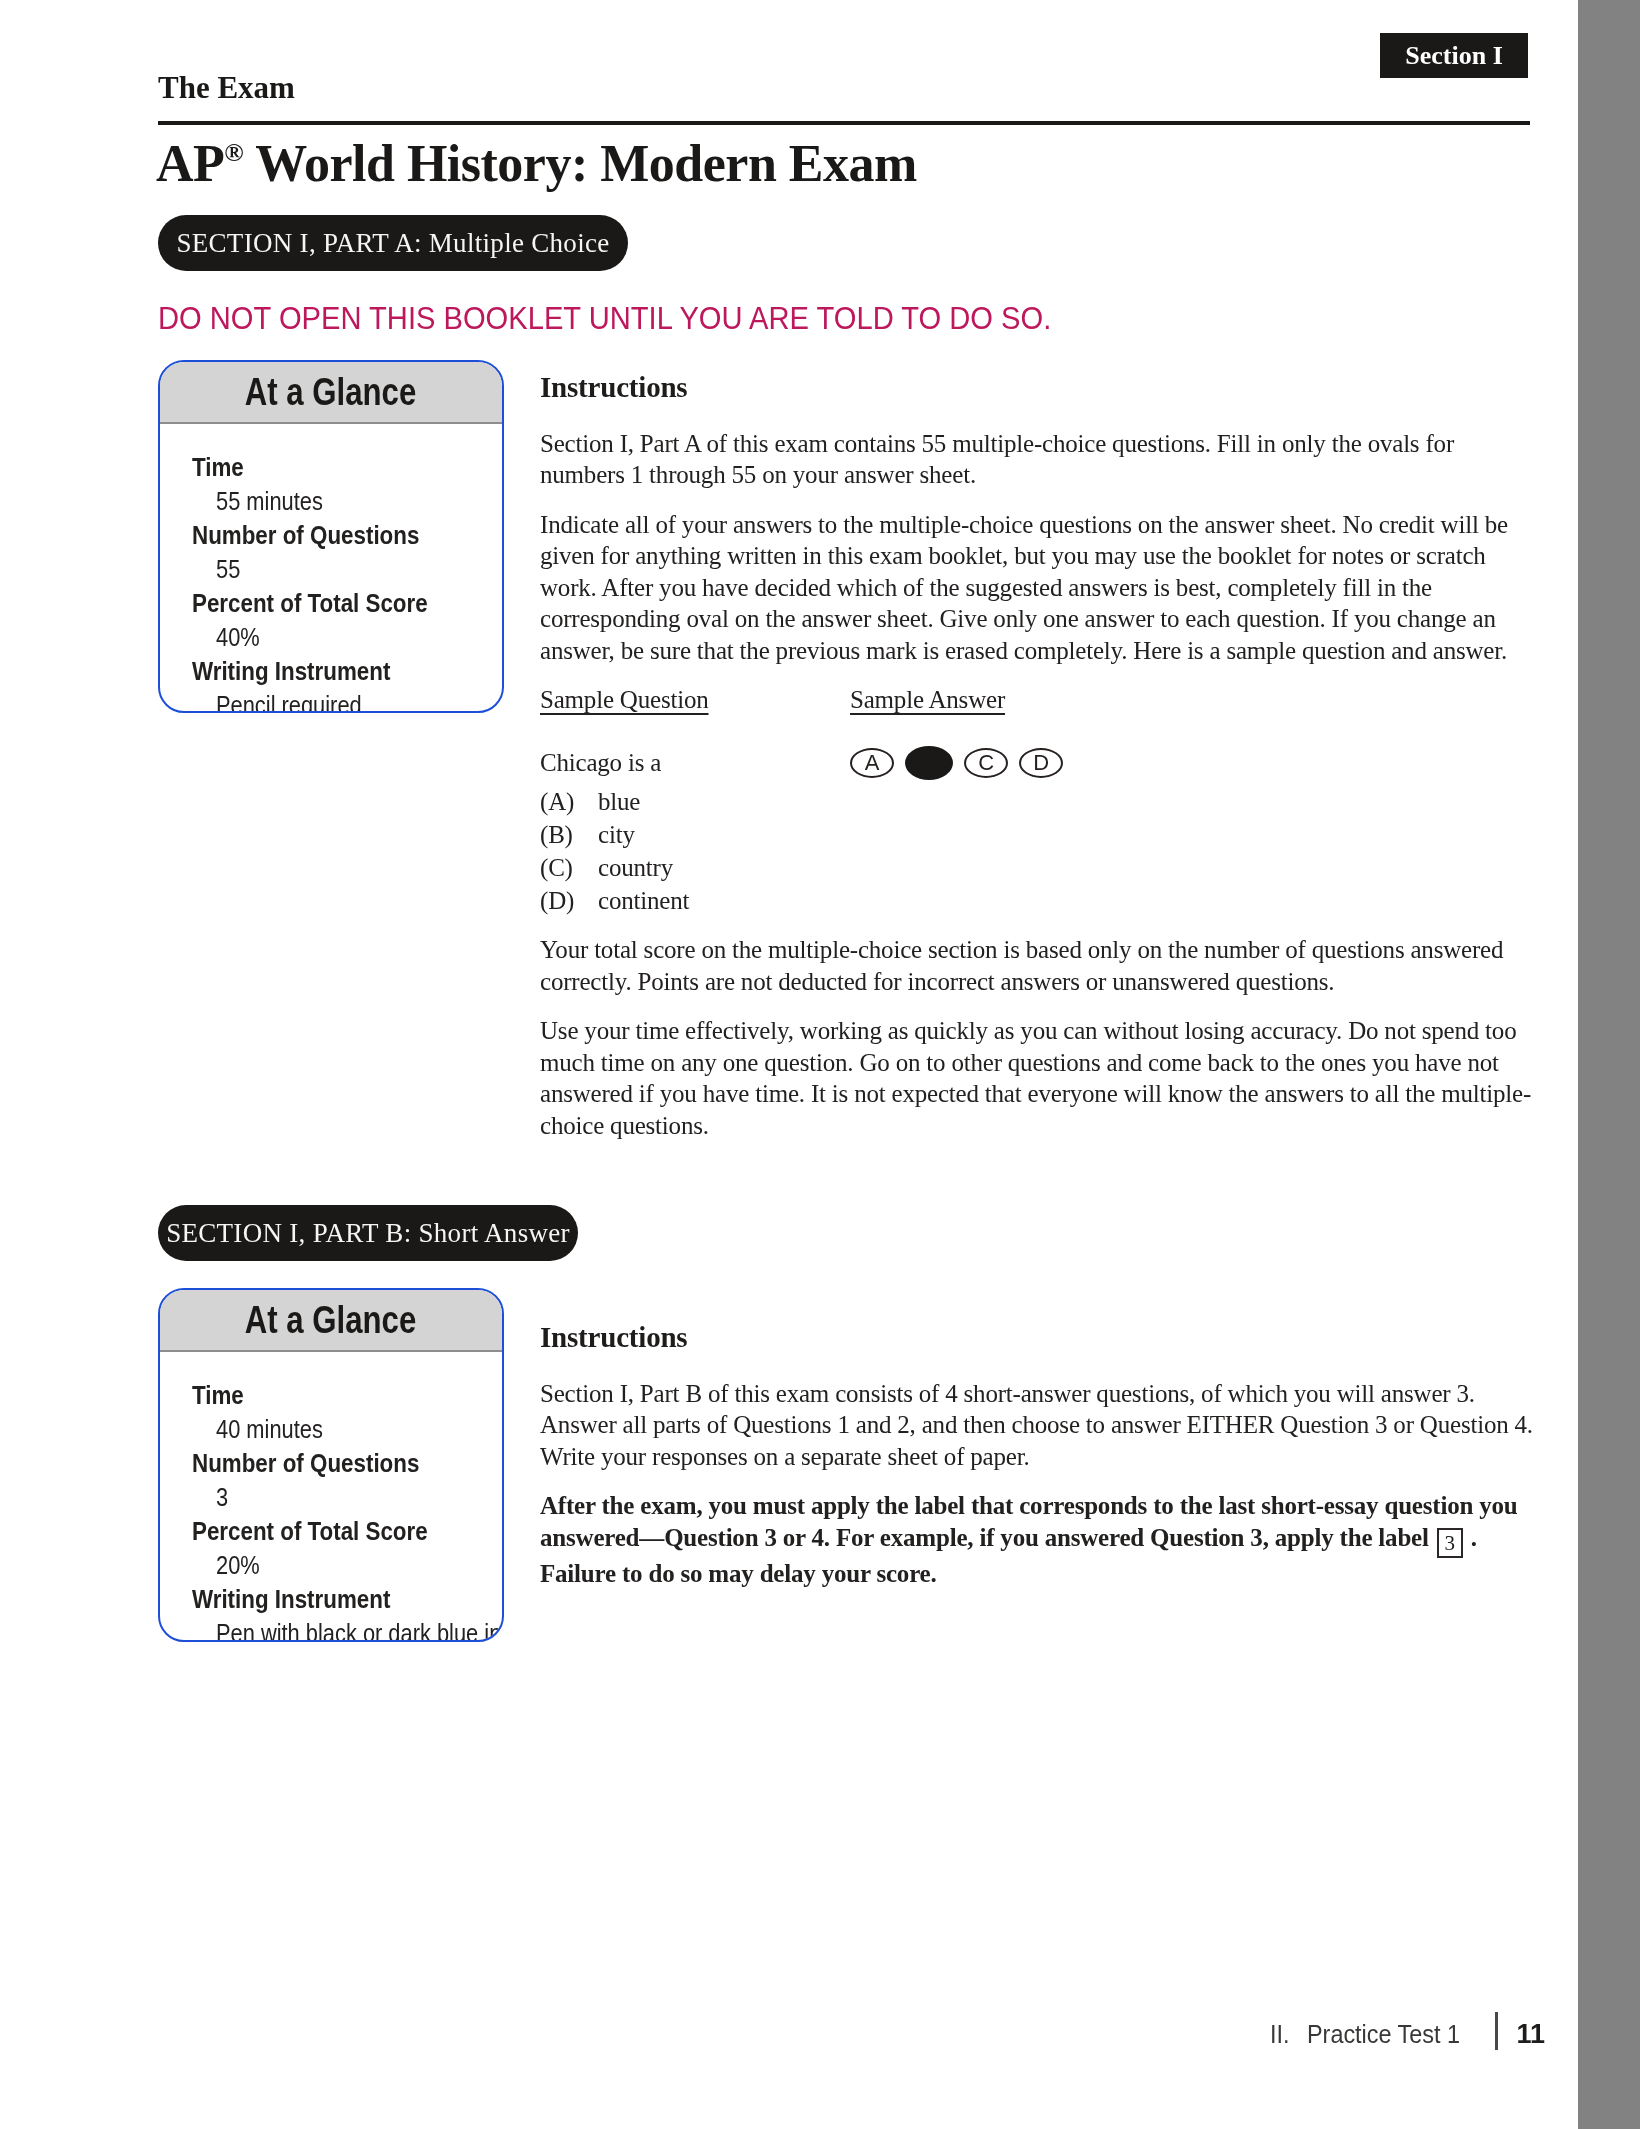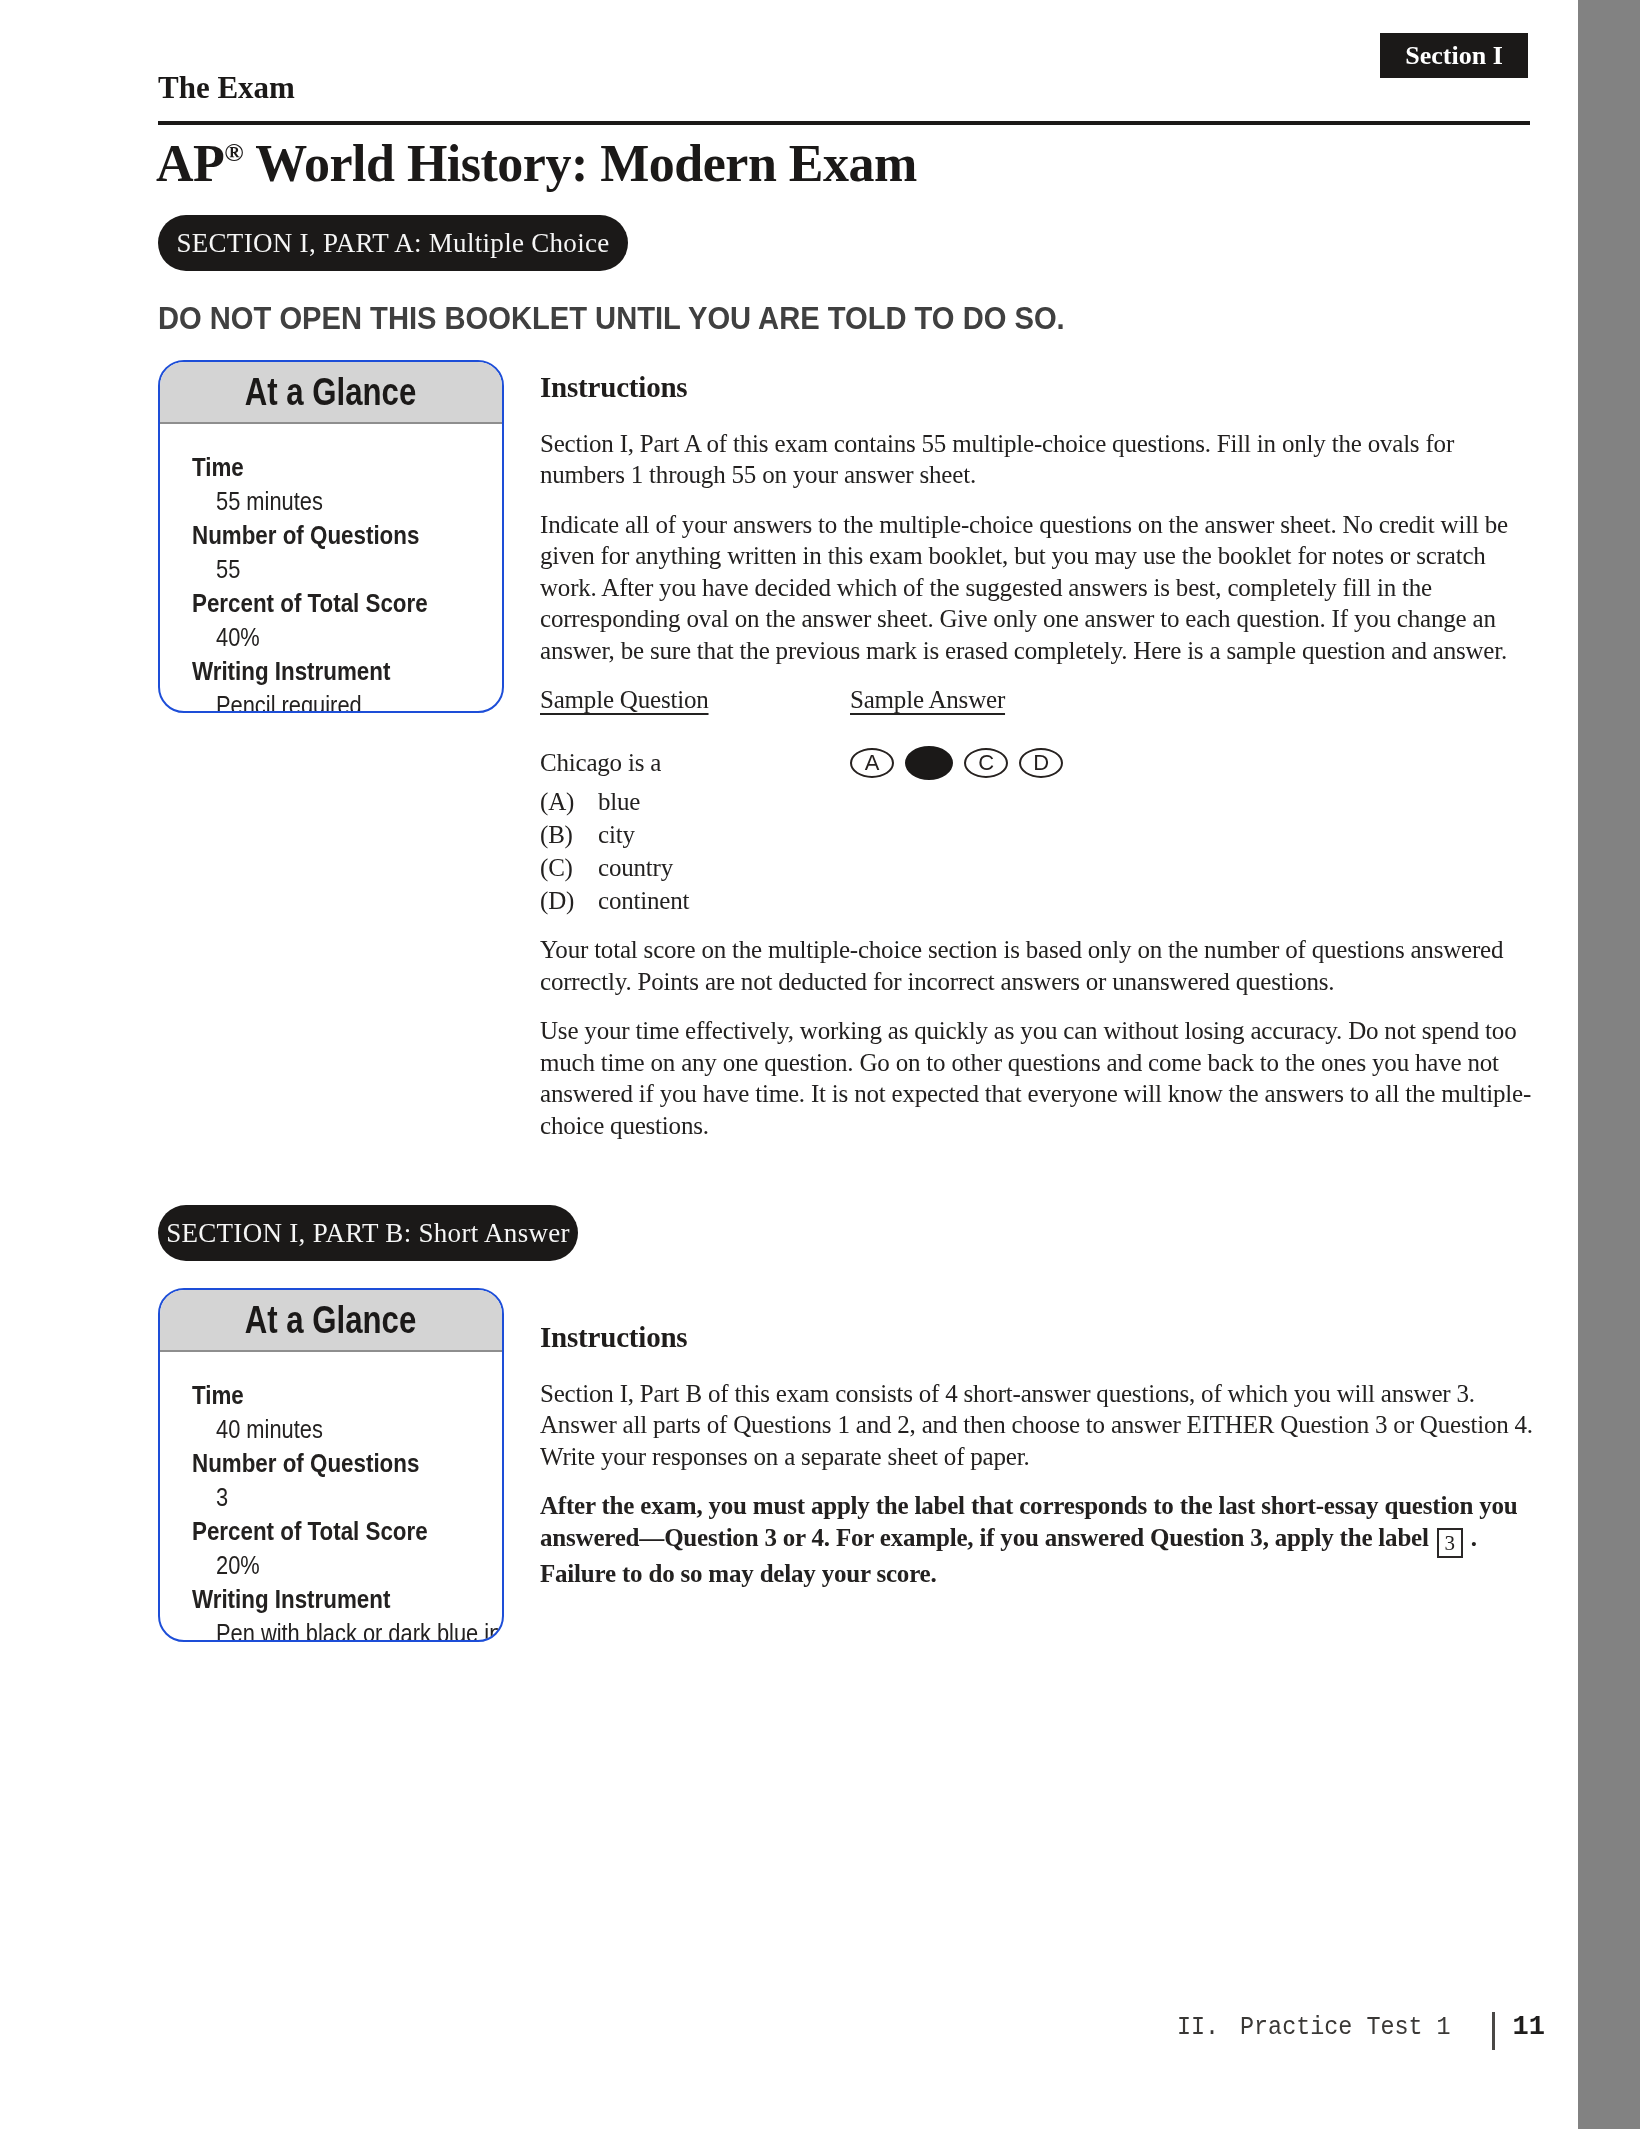--- a/index.html
+++ b/index.html
@@ -51,21 +51,21 @@
     display: flex; align-items: center; justify-content: center;
   }
   .pill-a { top: 215px; width: 470px; }
   .pill-b { top: 1205px; width: 420px; }
 
   .condensed { display: inline-block; transform: scaleX(0.9); transform-origin: 0 60%; white-space: nowrap; }
 
   .warning {
     position: absolute; left: 158px; top: 301px;
     font-family: "Liberation Sans", sans-serif;
-    font-weight: bold; font-size: 31px; color: #404040;
+    font-weight: normal; font-size: 31px; color: #be185d;
     white-space: nowrap;
   }
   .warning .condensed { transform: scaleX(0.94); }
 
   
   .glance {
     position: absolute; left: 158px; width: 346px;
     border: 2px solid #1d4ed8; border-radius: 26px;
     background: #fff; overflow: hidden;
     font-family: "Liberation Sans", sans-serif;
@@ -124,22 +124,22 @@
     width: 26px; height: 30px;
     border: 2px solid #2a2726;
     font-family: "Liberation Serif", serif;
     font-weight: normal; font-size: 21px;
     vertical-align: -4px; margin: 0 8px 0 8px;
   }
 
   
   .footer {
     position: absolute; top: 2012px; right: 95px;
-    display: flex; align-items: flex-start;
-    font-family: Liberation Mono, monospace;
+    display: flex; align-items: flex-end;
+    font-family: Liberation Sans, sans-serif;
     font-size: 26px; color: #3a3836; margin-left: 16px;
   }
   .footer .condensed { transform: scaleX(0.9); }
   .footer-chapter { margin-right: 16px; }
   .footer-divider { width: 3px; height: 38px; background: #4a4846; margin: 0 18px; }
   .footer-page { font-weight: bold; color: #1f1d1c; font-size: 27px; }
 </style>
 </head>
 <body>
 

